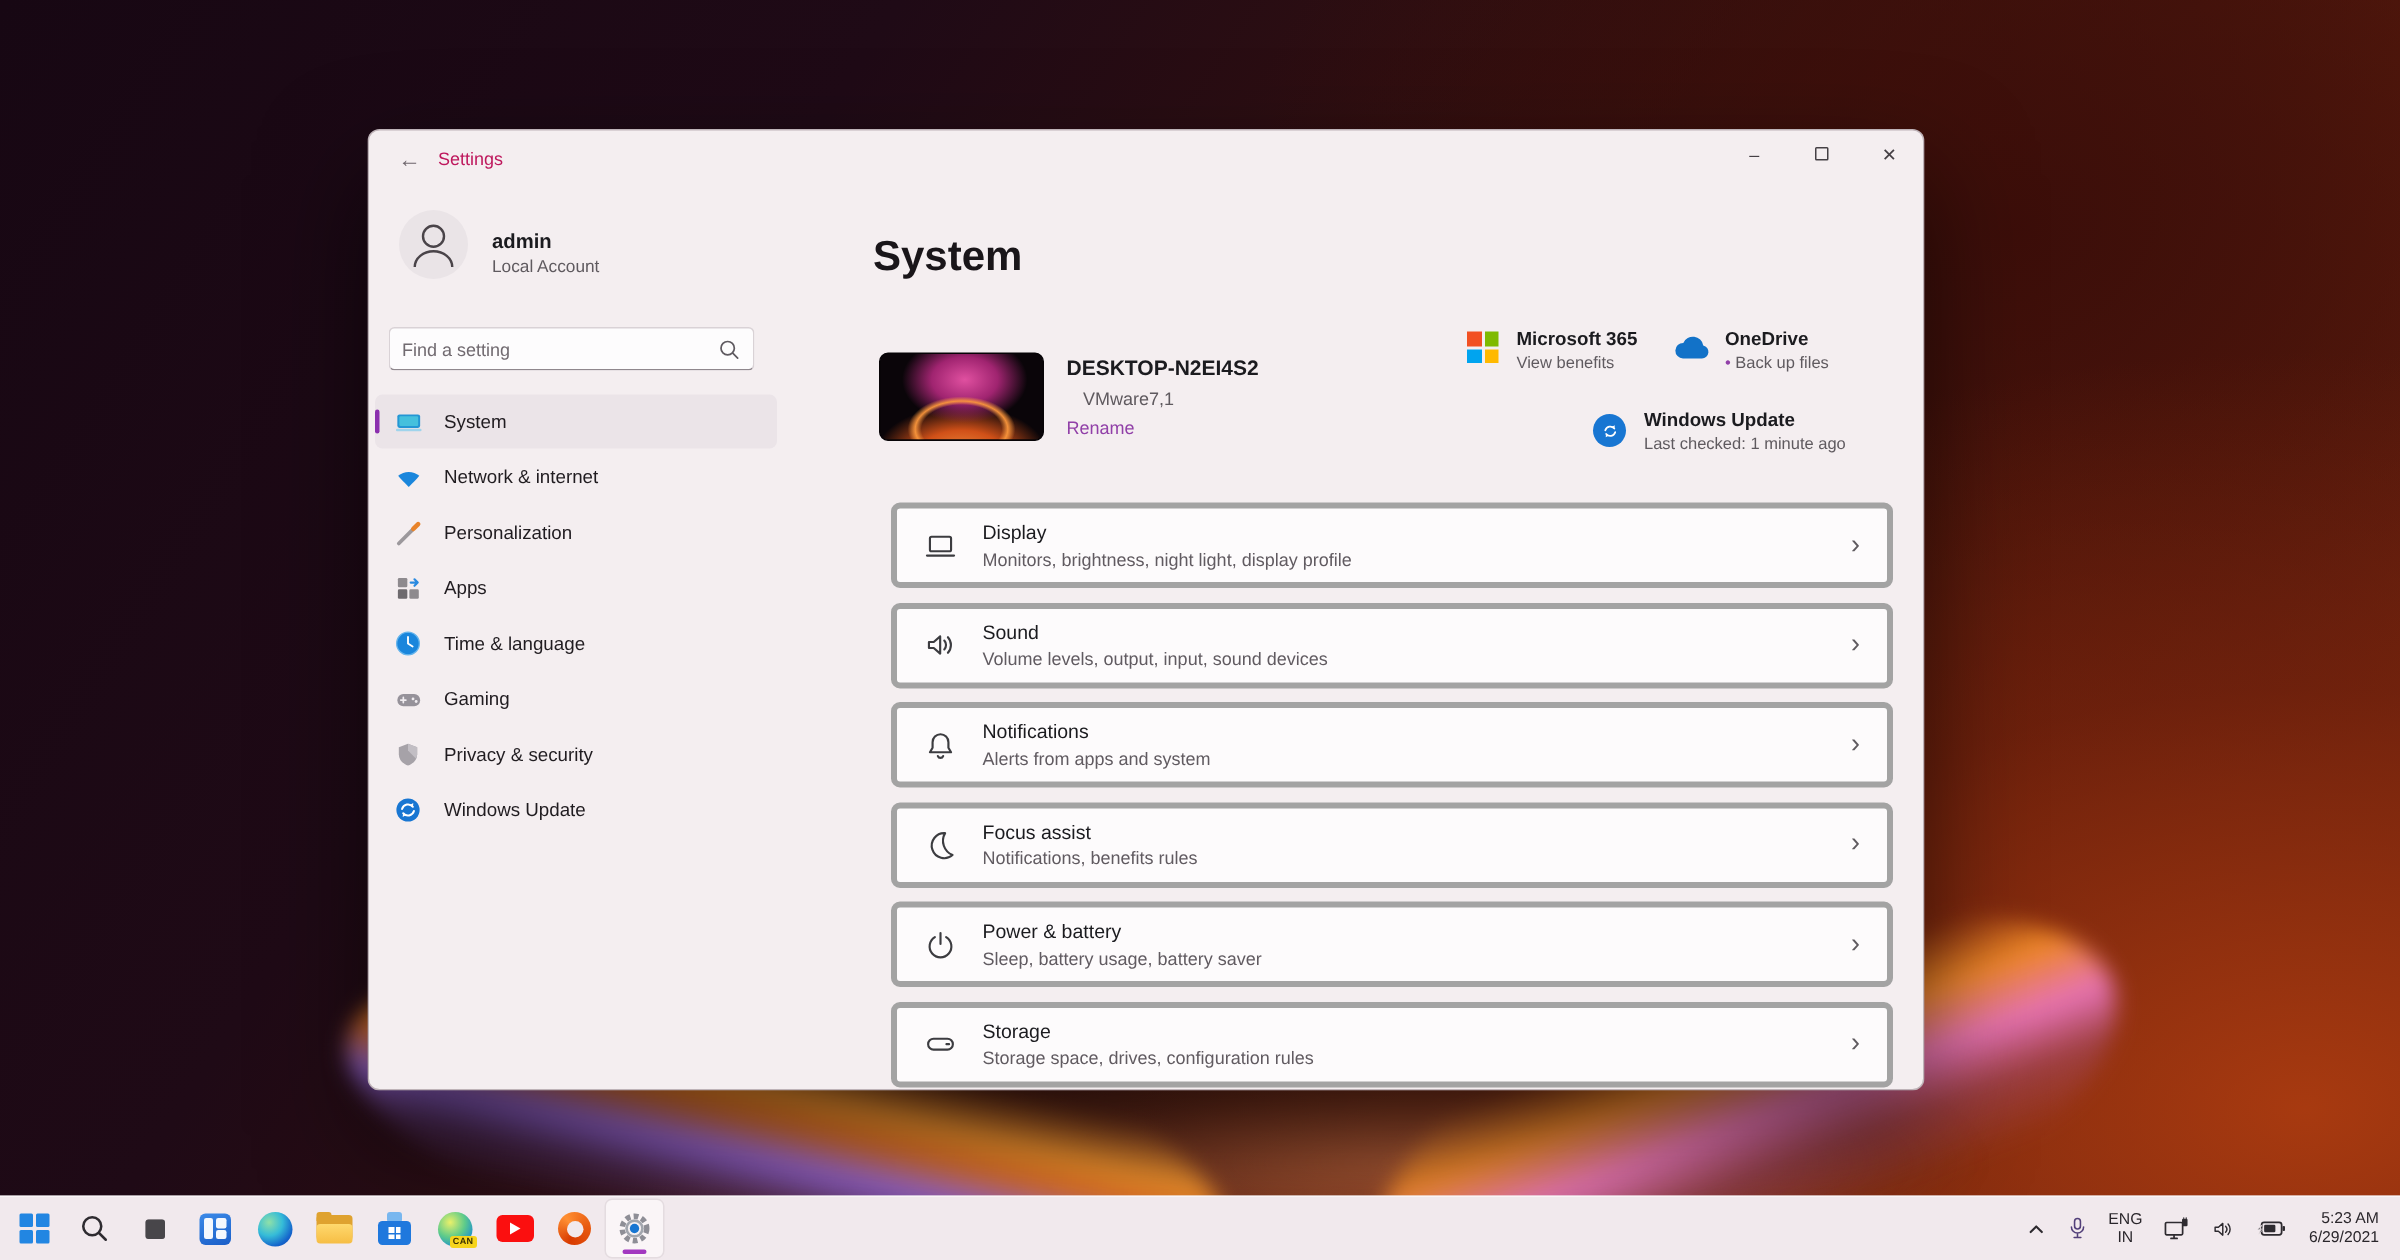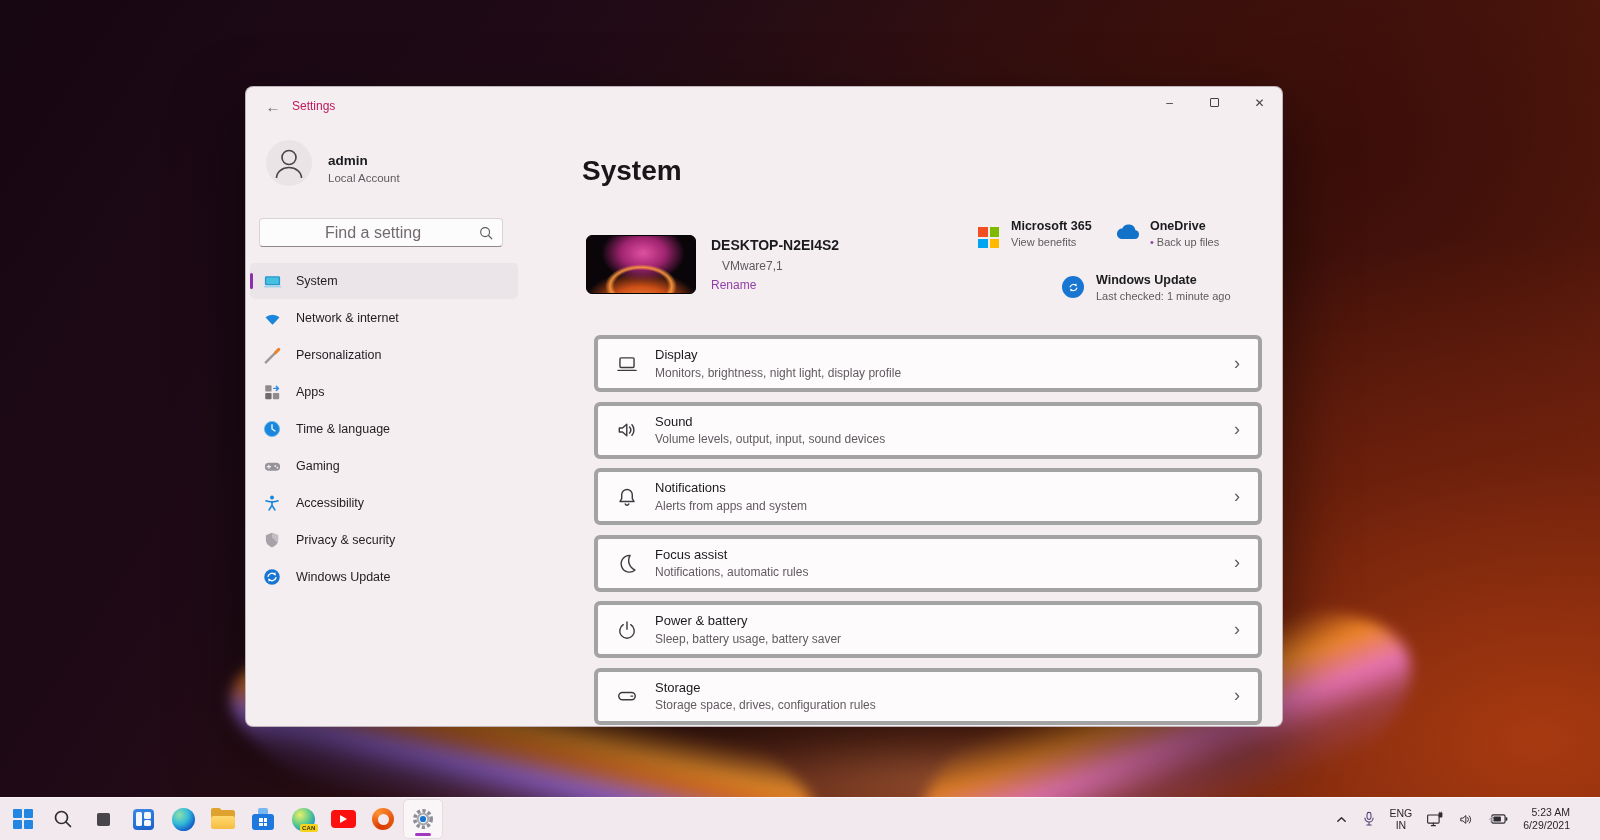--- a/index.html
+++ b/index.html
@@ -39,22 +39,22 @@
 
   
   .avatar { position:absolute; left:20px; top:53px; width:46px; height:46px; border-radius:50%;
     background:#eae4e7; display:flex; align-items:center; justify-content:center; }
   .user-name { position:absolute; left:82px; top:66px; font-size:13.5px; font-weight:bold; }
   .user-type { position:absolute; left:82px; top:85px; font-size:11.5px; color:#5f5a5f; }
 
   .searchbox { position:absolute; left:13px; top:131px; width:244px; height:29px;
     background:#fdfcfd; border:1px solid #d9d2d6; border-bottom-color:#8f878d; border-radius:4px;
     display:flex; align-items:center; padding:0 8px; }
-  .searchbox input { flex:1; border:none; outline:none; background:transparent; font-size:16px;
-    color:#737373; font-family:inherit;text-align:center; }
+  .searchbox input { flex:1; border:none; outline:none; background:transparent; font-size:12px;
+    color:#737373; font-family:inherit; }
   .searchbox input::placeholder { color:#716a70; }
 
   .nav { position:absolute; left:4px; top:176px; width:268px; }
   .nav-item { position:relative; height:36px; margin-bottom:1px; border-radius:5px;
     display:flex; align-items:center; padding-left:12px; font-size:12.5px; color:#201c20; }
   .nav-item.selected { background:#ebe4e8; }
   .nav-item.selected::before { content:""; position:absolute; left:0; top:10px; width:3px; height:16px;
     border-radius:2px; background:#8b2fae; }
   .nav-ico { width:20px; height:20px; margin-right:14px; display:flex; align-items:center; justify-content:center; }
 
@@ -67,21 +67,21 @@
       radial-gradient(58px 40px at 52% 30%, #e050a0 0%, #a02470 38%, rgba(60,8,40,0) 72%),
       radial-gradient(84px 48px at 50% 118%, #f09040 0%, #d05018 34%, rgba(120,30,10,0) 68%),
       #0a0509;
     border:1px solid #070407; }
   .dev-name { position:absolute; left:465px; top:150px; font-size:14px; font-weight:bold; }
   .dev-model { position:absolute; left:465px; top:172px; font-size:12px; color:#5f5a5f;margin-left:11px; }
   .dev-rename { position:absolute; left:465px; top:191px; font-size:12px; color:#9140a8; }
 
   .promo-title { font-size:12.5px; font-weight:bold; color:#1b1b1f; }
   .promo-sub { font-size:11px; color:#5f5a5f; margin-top:3px; }
-  .m365 { position:absolute; left:732px; top:132px; display:flex;align-items:flex-end; }
+  .m365 { position:absolute; left:732px; top:132px; display:flex; }
   .m365-logo { width:21px; height:21px; display:grid; grid-template-columns:9.5px 9.5px; gap:2px; margin-right:12px; margin-top:2px; }
   .m365-logo span { width:9.5px; height:9.5px; }
   .onedrive { position:absolute; left:868px; top:132px; display:flex; }
   .odr-ico { margin-right:9px; margin-top:4px; }
   .bullet { color:#9140a8; margin-right:3px; }
   .wupd { position:absolute; left:816px; top:186px; display:flex; }
   .wupd-ico { width:22px; height:22px; border-radius:50%; background:#1876d2; margin-right:12px; margin-top:3px;
     display:flex; align-items:center; justify-content:center; }
 
   .rows { position:absolute; left:348px; top:248px; width:668px; }
@@ -128,21 +128,21 @@
     font-size:6px; font-weight:bold; padding:1px 2px; border-radius:2px; letter-spacing:.2px; }
   .yt-ico { width:25px; height:18px; background:#fb0f0f; border-radius:4px; position:relative; }
   .yt-ico::after { content:""; position:absolute; left:9.5px; top:5px;
     border-left:7px solid #fff; border-top:4px solid transparent; border-bottom:4px solid transparent; }
   .office-ico { width:22px; height:22px; border-radius:50%;
     background:conic-gradient(from 200deg, #d83b01, #ff8f32, #e85b10, #d83b01); position:relative; }
   .office-ico::after { content:""; position:absolute; left:5.5px; top:5.5px; width:11px; height:11px;
     border-radius:50%; background:#f1e9ed; }
   .gear-wrap { position:relative; width:24px; height:24px; }
 
-  .tb-tray { margin-left:auto; display:flex; align-items:center; height:100%; padding-right:26px; color:#2a262b; }
+  .tb-tray { margin-left:auto; display:flex; align-items:center; height:100%; padding-right:10px; color:#2a262b; }
   .tray-item { display:flex; align-items:center; justify-content:center; padding:0 7px; height:100%; }
   .lang { font-size:10.5px; line-height:12px; text-align:center; }
   .clock { font-size:10.5px; line-height:13px; text-align:right; padding-left:8px; padding-right:4px; }
 
   svg { display:block; }
 </style>
 </head>
 <body>
 
 <div class="screen">
@@ -243,29 +243,20 @@
               <path d="M6.2 8.4 v3.6 M4.4 10.2 h3.6" stroke="#f0ecf0" stroke-width="1.2" stroke-linecap="round"></path>
               <circle cx="13" cy="9.4" r="1" fill="#f0ecf0"></circle>
               <circle cx="15.2" cy="11.2" r="1" fill="#f0ecf0"></circle>
             </svg>
         </span>
         <span>Gaming</span>
       </div>
       <div class="nav-item">
         <span class="nav-ico">
           <svg width="18" height="18" viewBox="0 0 20 20">
-              <circle cx="10" cy="3.8" r="2.2" fill="#1a86dc"></circle>
-              <path d="M3.4 7.6 C6.4 9 13.6 9 16.6 7.6 M10 8.8 V12.6 M10 12.6 L6.8 17.6 M10 12.6 L13.2 17.6" fill="none" stroke="#1a86dc" stroke-width="1.9" stroke-linecap="round" stroke-linejoin="round"></path>
-            </svg>
-        </span>
-        <span>Accessibility</span>
-      </div>
-      <div class="nav-item">
-        <span class="nav-ico">
-          <svg width="18" height="18" viewBox="0 0 20 20">
               <path d="M10 2 L16.8 4.6 V9.8 C16.8 13.8 14 16.8 10 18.2 C6 16.8 3.2 13.8 3.2 9.8 V4.6 Z" fill="#a6a2a8"></path>
               <path d="M10 2 L16.8 4.6 V9.8 C16.8 11 16.5 12.1 16 13.1 L10 7 Z" fill="#c2bec4"></path>
             </svg>
         </span>
         <span>Privacy &amp; security</span>
       </div>
       <div class="nav-item">
         <span class="nav-ico">
           <svg width="18" height="18" viewBox="0 0 20 20">
               <circle cx="10" cy="10" r="8.6" fill="#1876d2"></circle>
@@ -368,21 +359,21 @@
       </div>
 
       <div class="row">
         <span class="row-ico">
           <svg width="22" height="22" viewBox="0 0 20 20">
               <path d="M12.8 3.1 a7.6 7.6 0 1 0 4.5 13.3 a9.3 9.3 0 0 1 -4.5 -13.3 z"></path>
             </svg>
         </span>
         <div>
           <div class="row-title">Focus assist</div>
-          <div class="row-sub">Notifications, automatic rules</div>
+          <div class="row-sub">Notifications, benefits rules</div>
         </div>
         <span class="chev">›</span>
       </div>
 
       <div class="row">
         <span class="row-ico">
           <svg width="22" height="22" viewBox="0 0 20 20">
               <path d="M10 2.8 v6.6"></path>
               <path d="M6.6 5.2 a6.6 6.6 0 1 0 6.8 0"></path>
             </svg>

